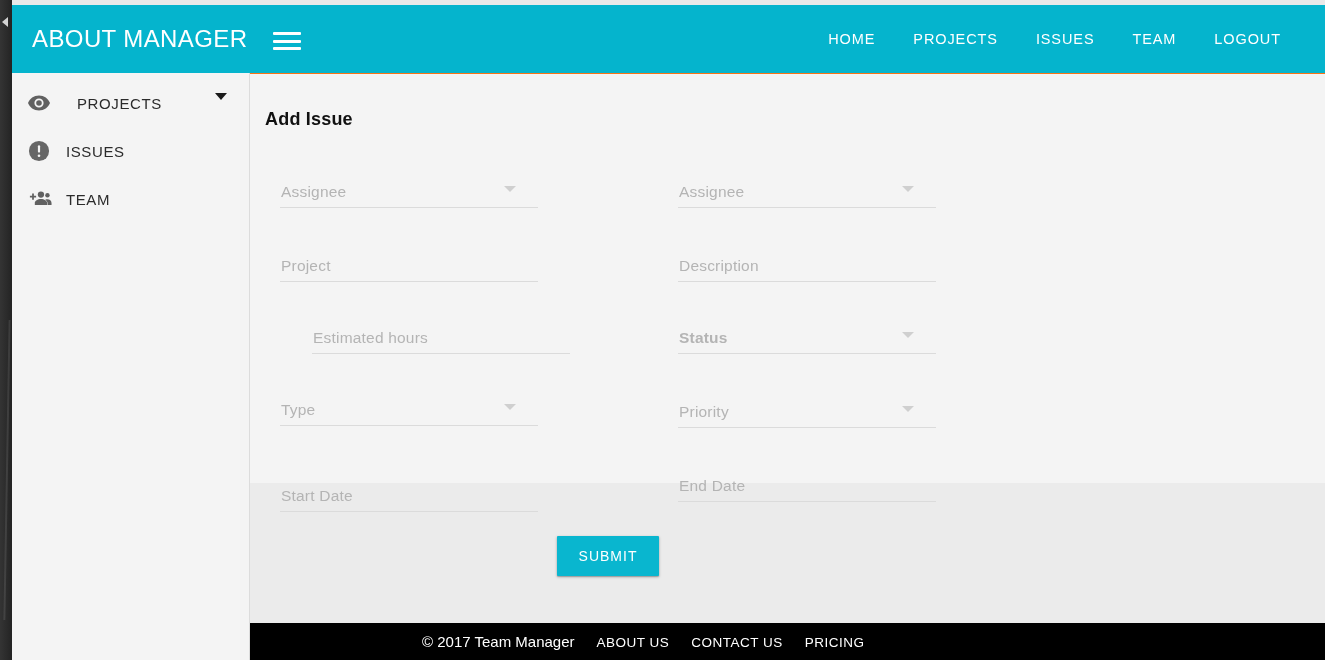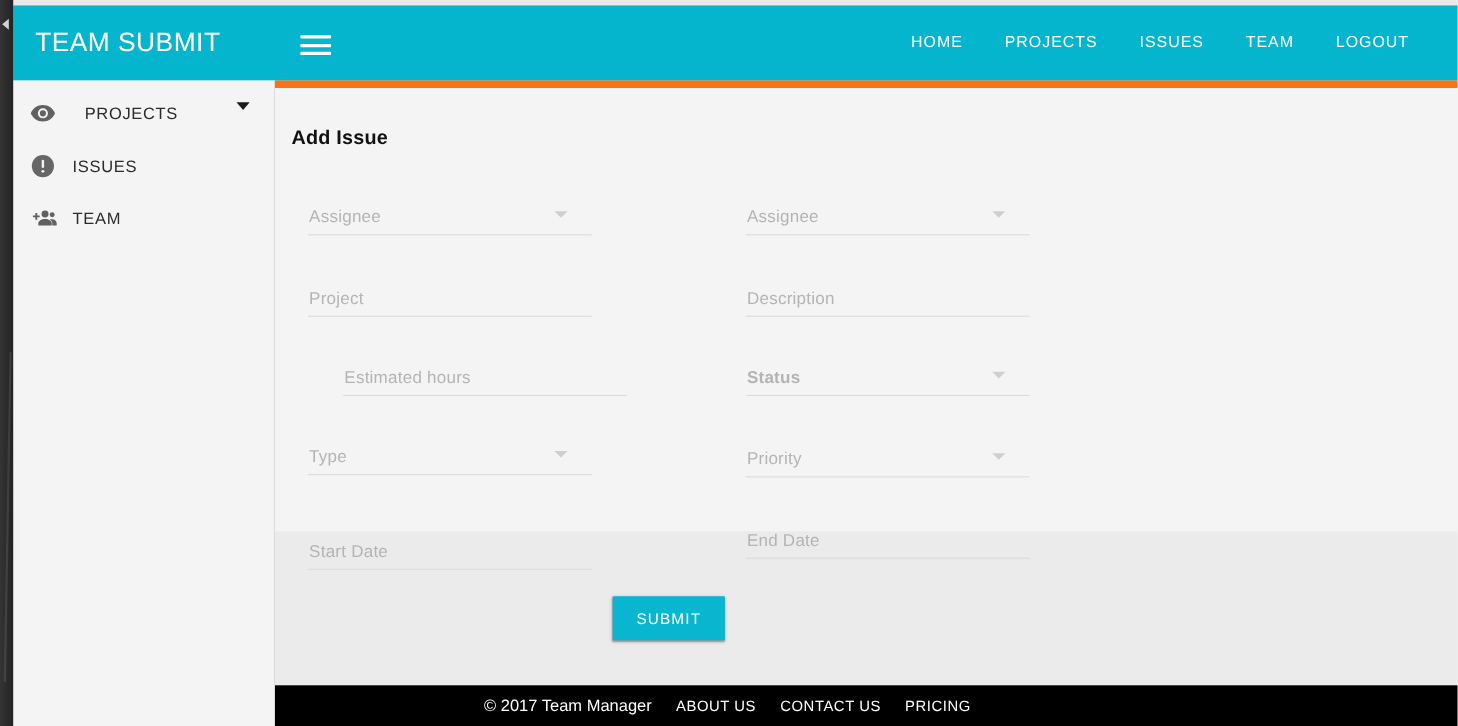--- a/index.html
+++ b/index.html
@@ -157,21 +157,21 @@
     border-right: 6px solid transparent;
     border-top: 7px solid #1a1a1a;
   }
 
   
   .content {
     position: absolute;
     left: 250px; top: 73px;
     width: 1075px; height: 410px;
     background: #f4f4f4;
-    border-top: 7px solid #f97316;
+    border-top: 1px solid #f97316;
     box-sizing: border-box;
     z-index: 10;
   }
   .page-title {
     position: absolute;
     left: 15px; top: 35px;
     font-size: 18px;
     font-weight: bold;
     color: #111111;
     letter-spacing: 0.2px;
@@ -253,21 +253,20 @@
     width: 1075px; height: 37px;
     background: #000000;
     display: flex;
     align-items: center;
     z-index: 25;
   }
   .footer-inner {
     display: flex;
     align-items: baseline;
     padding-left: 172px;
-    margin-left: 18px;
   }
   .footer-copy {
     color: #ffffff;
     font-size: 15px;
     white-space: nowrap;
   }
   .footer-link {
     color: #ffffff;
     font-size: 13.5px;
     letter-spacing: 0.5px;
@@ -283,21 +282,21 @@
 <div class="app">
 
   <div class="top-strip"></div>
 
   <div class="left-rail">
     <div class="rail-handle"></div>
     <div class="rail-seam"></div>
   </div>
 
   <div class="brand">
-    <div class="brand-title">TEAM SUBMIT</div>
+    <div class="brand-title">ABOUT MANAGER</div>
   </div>
 
   <div class="navbar">
     <div class="hamburger">
       <span></span>
       <span></span>
       <span></span>
     </div>
     <div class="nav-links">
       <a class="nav-link">HOME</a>

